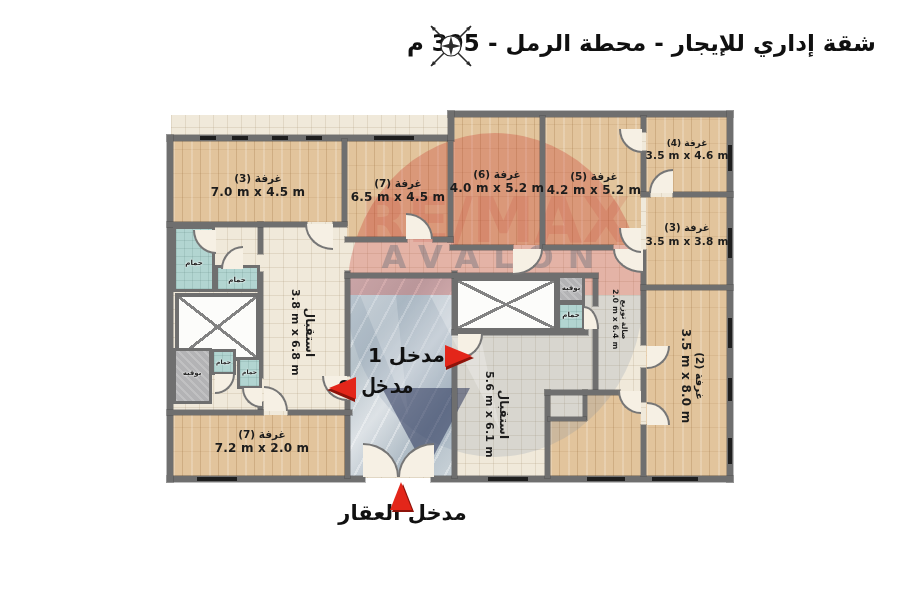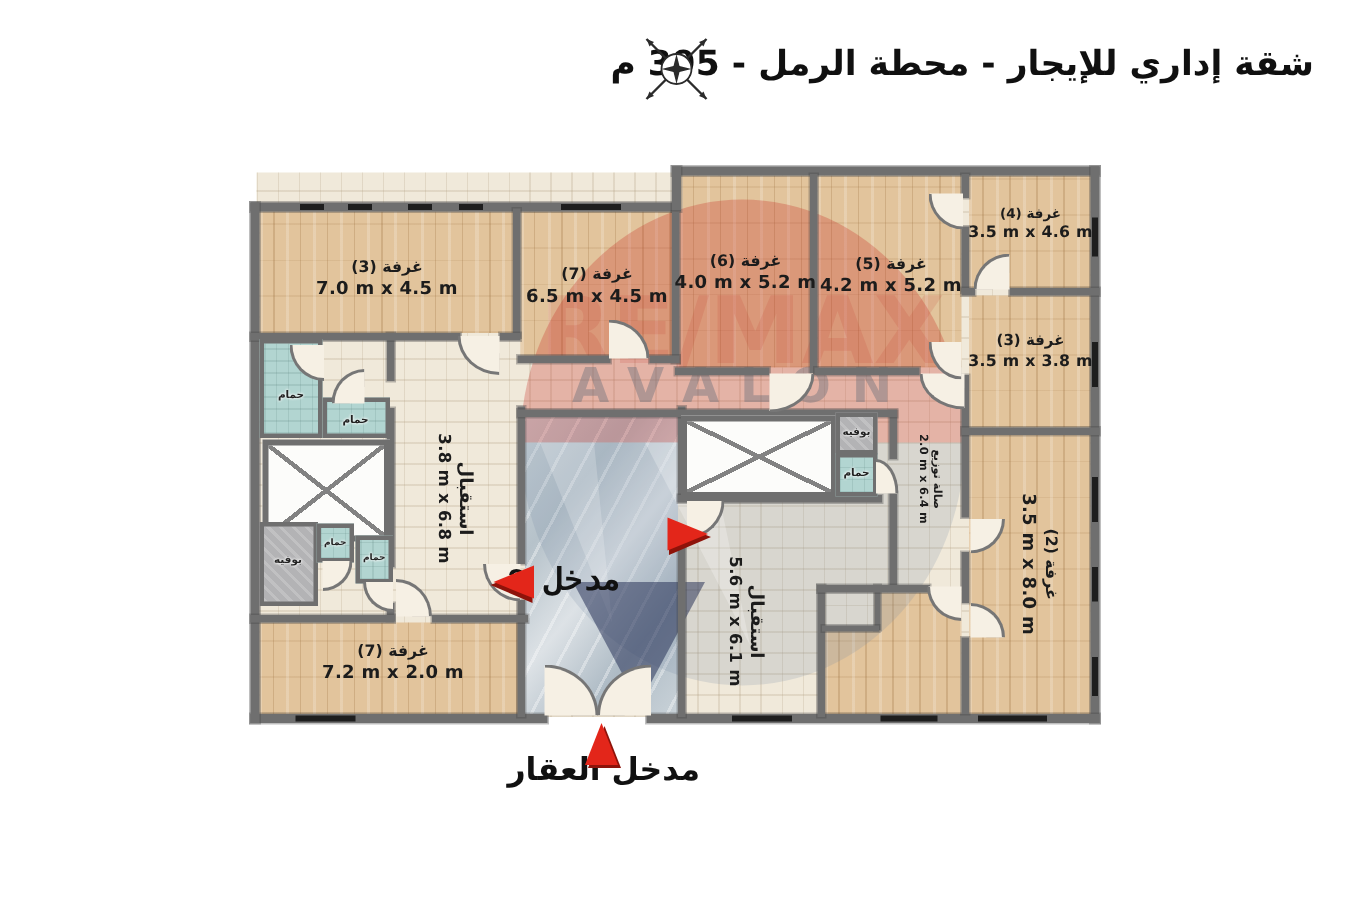--- a/index.html
+++ b/index.html
@@ -223,20 +223,21 @@
     </div>
 
   <div class="rlabel tag" style="left:174px;top:259px;width:40px;" dir="rtl">حمام</div>
   <div class="rlabel tag" style="left:217px;top:276px;width:40px;" dir="rtl">حمام</div>
   <div class="rlabel tag" style="left:172px;top:369px;width:40px;" dir="rtl">بوفيه</div>
   <div class="rlabel tag" style="left:211px;top:358px;width:25px;font-size:6px;" dir="rtl">حمام</div>
   <div class="rlabel tag" style="left:237px;top:368px;width:25px;font-size:6px;" dir="rtl">حمام</div>
   <div class="rlabel tag" style="left:557px;top:284px;width:28px;" dir="rtl">بوفيه</div>
   <div class="rlabel tag" style="left:557px;top:311px;width:28px;" dir="rtl">حمام</div>
 
+  <div class="ent" style="left:350px;top:343px;width:95px;font-size:20px;text-align:right;" dir="ltr">مدخل 1</div>
   <div class="ent" style="left:338px;top:374px;width:95px;font-size:21px;text-align:left;font-family:Liberation Mono, monospace;" dir="rtl">مدخل 2</div>
   <div class="ent" style="left:330px;top:501px;width:145px;font-size:21px;text-align:center;" dir="rtl">مدخل العقار</div>
 
   <svg class="abs" style="left:443px;top:343px;z-index:60;" width="32" height="28" viewBox="0 0 32 28">
     <polygon points="3,4 31,15 3,27" fill="#8e130a"></polygon>
     <polygon points="2,2 29,13 2,24" fill="#e3261a"></polygon>
   </svg>
   <svg class="abs" style="left:326px;top:375px;z-index:60;" width="32" height="28" viewBox="0 0 32 28">
     <polygon points="29,4 1,15 29,27" fill="#8e130a"></polygon>
     <polygon points="30,2 3,13 30,24" fill="#e3261a"></polygon>

